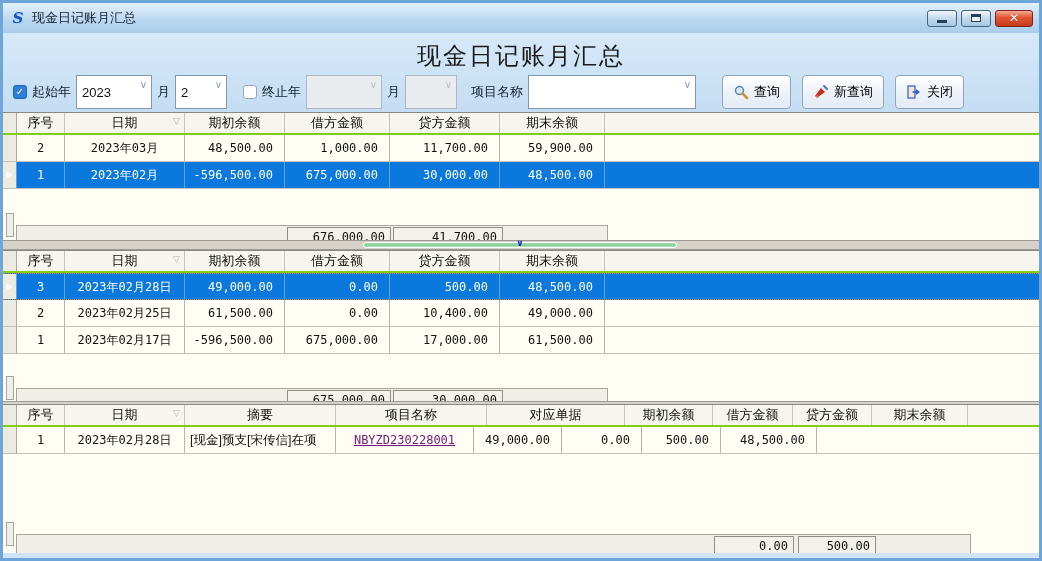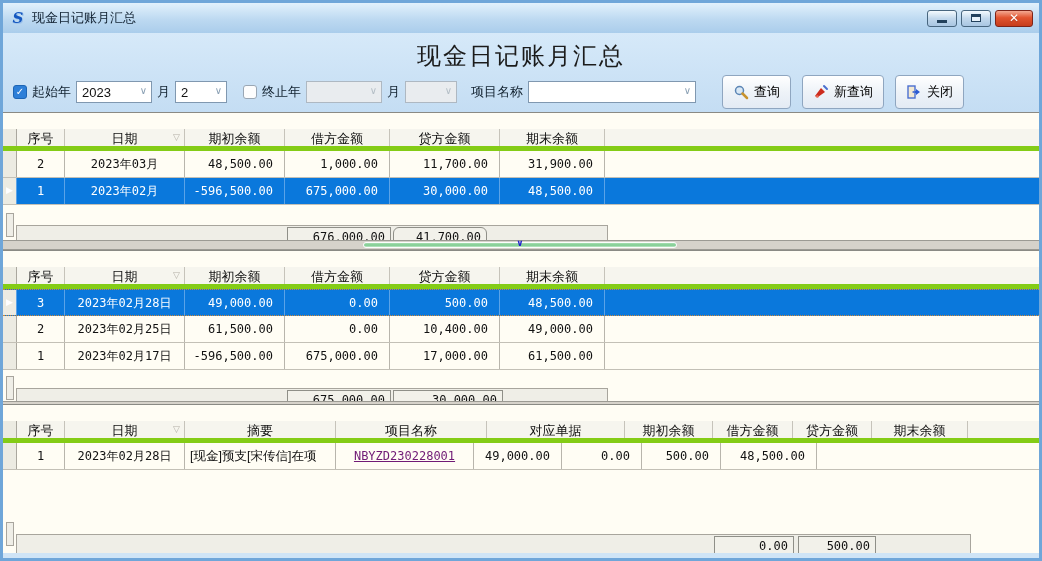--- a/index.html
+++ b/index.html
@@ -18,34 +18,34 @@
   .x-glyph { color:#fff; font-size:12px; font-weight:bold; line-height:1; text-shadow:0 1px 1px #7c241578; }
 
   
   .top-area { height:79px; flex:0 0 79px; background:linear-gradient(#d6e9f9,#c4ddf3); position:relative; }
   .page-title { text-align:center; padding-top:7px; font-family:"DejaVu Serif","Liberation Serif",serif; font-size:24px; letter-spacing:2px; color:#1b1b1b; }
   .toolbar { position:absolute; left:10px; top:46px; height:26px; display:flex; align-items:center; gap:5px; white-space:nowrap; }
   .chk { width:14px; height:14px; border-radius:3px; display:inline-flex; align-items:center; justify-content:center; }
   .chk.on { background:#2d7fd8; border:1px solid #1d65b4; color:#fff; font-size:10px; line-height:1; }
   .chk.off { background:#fdfdfd; border:1px solid #9aa7b4; }
   .tlabel { font-size:13px; color:#10202e; }
-  .combo { height:22px; background:#fff; border:1px solid #8098b0; display:inline-flex; align-items:center; padding-left:5px; position:relative; font-size:13px; }
+  .combo { height:34px; background:#fff; border:1px solid #8098b0; display:inline-flex; align-items:center; padding-left:5px; position:relative; font-size:13px; }
   .combo .arrow { position:absolute; right:4px; top:3px; color:#8aa0b4; font-size:10px; }
   .combo.dis { background:#e9ecef; border-color:#aeb8c2; }
   .combo.dis .arrow { color:#b4bec6; }
   .w75 { width:76px; } .w52 { width:52px; } .w160 { width:168px; }
   .tbtn { height:25px; border:1px solid #8fa6c0; border-radius:4px; background:linear-gradient(#ffffff,#eef3f8 50%,#e3ebf4); display:inline-flex; align-items:center; gap:5px; padding:16px 10px; margin-left:6px; font-size:13px; box-shadow:inset 0 1px 0 #fff; }
   .tbtn svg { display:block; }
 
   
   .panel { background:#fffdf4; border-top:1px solid #8a8a84; position:relative; overflow:hidden; }
   .p1 { height:128px; flex:0 0 128px; }
   .p2 { height:151px; flex:0 0 151px; }
   .p3 { height:149px; flex:0 0 149px; }
-  .thead { display:flex; height:22px; background:#f6f5ee; border-bottom:5px solid #84cc16;margin-top:16px; }
+  .thead { display:flex; height:22px; background:#f6f5ee; border-bottom:2px solid #84cc16; }
   .hc { line-height:20px; text-align:center; border-right:1px solid #c6c3ba; font-size:13px; color:#111; position:relative; }
   .hsel { background:#ecebe2; border-right:1px solid #aaa79e; }
   .trow { display:flex; height:27px; border-bottom:1px solid #c3c0b6; background:#fffdf4; }
   .cell { line-height:26px; border-right:1px solid #b8b5ac; overflow:hidden; white-space:nowrap; font-size:13px; }
   .sel-cell { background:#ecebe2; border-right:1px solid #aaa79e; text-align:center; line-height:25px; font-size:9px; color:#111; }
   .num { text-align:right; padding-right:11px; font-family:"DejaVu Sans Mono","Liberation Mono",monospace; font-size:12px; }
   .ctr { text-align:center; font-family:"DejaVu Sans Mono","Liberation Mono",monospace; font-size:12px; }
   .lft { text-align:left; padding-left:5px; font-size:12.5px; }
   .selrow { background:#0a78dc; }
   .selrow .cell { color:#fff; border-right:1px solid #5aa3e8; }
@@ -166,36 +166,36 @@
       <div class="hc ca5">贷方金额</div>
       <div class="hc ca6">期末余额</div>
     </div>
     <div class="trow">
       <div class="cell sel-cell ca0"></div>
       <div class="cell ctr ca1">2</div>
       <div class="cell ctr ca2">2023年03月</div>
       <div class="cell num ca3">48,500.00</div>
       <div class="cell num ca4">1,000.00</div>
       <div class="cell num ca5">11,700.00</div>
-      <div class="cell num ca6">31,900.00</div>
+      <div class="cell num ca6">59,900.00</div>
     </div>
     <div class="trow selrow">
       <div class="cell sel-cell ca0"><span>▶</span></div>
       <div class="cell ctr ca1">1</div>
       <div class="cell ctr ca2">2023年02月</div>
       <div class="cell num ca3">-596,500.00</div>
       <div class="cell num ca4">675,000.00</div>
       <div class="cell num ca5">30,000.00</div>
       <div class="cell num ca6">48,500.00</div>
     </div>
     <div class="totals-wrap" style="top:100px;">
       <div class="totals-stub"></div>
       <div class="totals-bar tb-a">
         <div class="tot-box" style="left:270px;width:104px;">676,000.00</div>
-        <div class="tot-box" style="left:376px;width:94px;border-radius:6px;">41,700.00</div>
+        <div class="tot-box" style="left:376px;width:110px;">41,700.00</div>
       </div>
     </div>
   </div>
 
   <div class="splitter">
     <div class="split-handle">
       <span class="split-chevron">∨</span>
     </div>
   </div>
 

